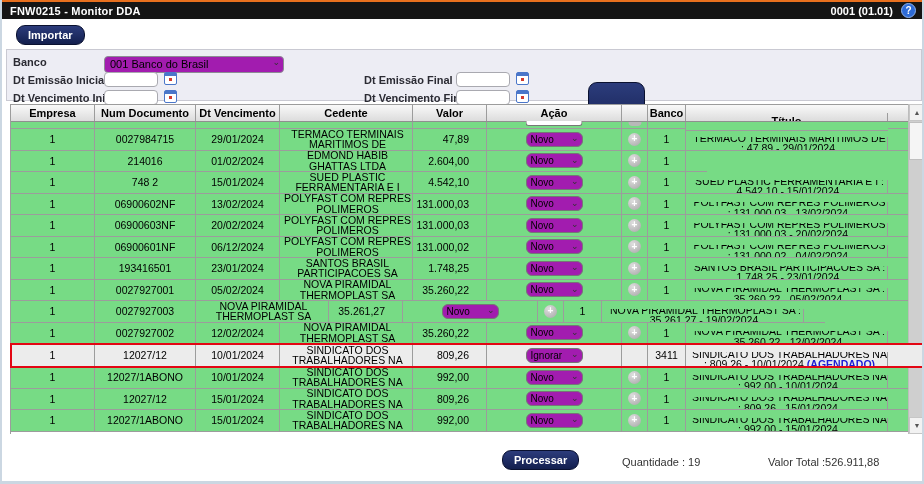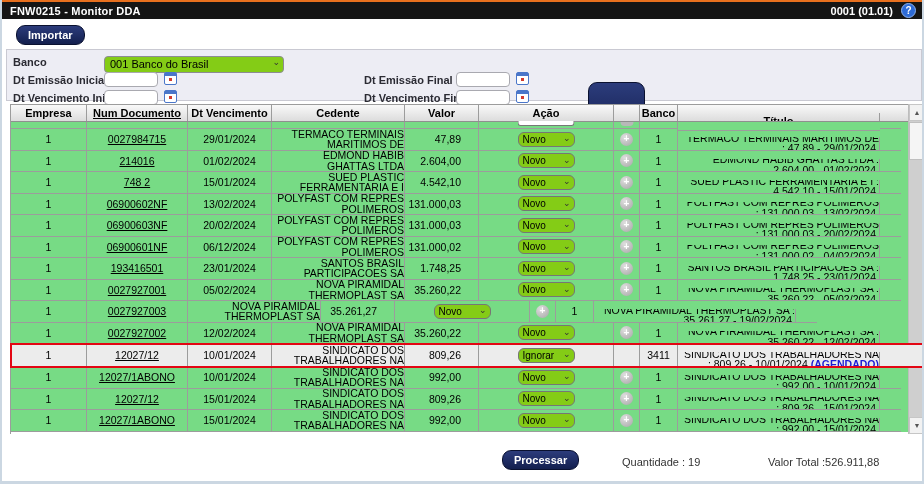--- a/index.html
+++ b/index.html
@@ -42,21 +42,21 @@
     background:#EDEDF4; border:1px solid #C9C9D2;
   }
   .flabel { position:absolute; font-size:11px; font-weight:bold; color:#2B2B33; }
   .ftext {
     position:absolute; width:54px; height:15px; background:#FFF;
     border:1px solid #A9A9B0; border-radius:4px; font-size:10px; padding:0 3px; font-family:inherit;
   }
   .sel-wrap { position:relative; display:inline-block; }
   .sel-wrap select {
     width:100%; height:100%; appearance:none; -webkit-appearance:none; -moz-appearance:none;
-    background:#84cc16; border:1px solid #8C8C94; border-radius:4px;
+    background:#a21caf; border:1px solid #8C8C94; border-radius:4px;
     font-family:inherit; cursor:pointer;
   }
   .sel-wrap .chev {
     position:absolute; right:4px; top:50%; transform:translateY(-58%);
     font-size:9px; color:#333; pointer-events:none;
   }
   .banco-wrap { position:absolute; left:97px; top:4px; width:180px; height:17px; }
   .banco-wrap select { font-size:11px; padding:0 16px 0 5px; }
   .cal-icon {
     position:absolute; width:13px; height:13px; background:#FFF;
@@ -82,22 +82,22 @@
   .tbody { position:relative; }
   .trow { display:flex; height:21.5px; background:#77DB85; }
   .trow.hl { height:23px; background:#ECECEC; outline:2.5px solid #E30613; outline-offset:-1px; position:relative; z-index:2; }
   .cell {
     font-size:10.5px; line-height:10.5px; color:#000;
     border-right:1px solid #9C9C9C; border-bottom:1px solid #9C9C9C;
     display:flex; align-items:center; overflow:hidden;
   }
   .c-center { justify-content:center; text-align:center; }
   .c-right  { justify-content:flex-end; padding-right:17px; }
-  .c-left   { padding-left:3px; text-align:right; }
-  .w-empresa{ width:76px; }  .w-num{ width:101px;text-decoration:underline; } .w-venc{ width:84px; }
+  .c-left   { padding-left:3px; text-align:center; }
+  .w-empresa{ width:84px; }  .w-num{ width:101px; } .w-venc{ width:84px; }
   .w-cedente{ width:133px; } .w-valor{ width:74px; } .w-acao{ width:135px; justify-content:center; }
   .w-plus{ width:26px; justify-content:center; } .w-banco{ width:38px; }
   .w-titulo{ width:202px;margin-top:8px; }  .w-trail{ width:21px; }
   .row-sel { width:57px; height:15px; }
   .row-sel select { font-size:10px; padding:0 12px 0 4px; border-radius:6px; border:1px solid #767676; }
   .plus-btn {
     width:13px; height:13px; border-radius:50%; border:none; cursor:pointer;
     background:radial-gradient(circle at 35% 30%, #DEDEDE, #A6A6A6);
     color:#FFF; font-weight:bold; font-size:10px; line-height:12px; text-align:center; padding:0;
   }
@@ -243,23 +243,20 @@
     <div class="cell w-acao">
       <span class="sel-wrap row-sel">
         <select><option>Novo</option></select>
         <span class="chev">⌄</span>
       </span>
     </div>
     <div class="cell w-plus">
       <button class="plus-btn">+</button>
     </div>
     <div class="cell c-center w-banco">1</div>
-    <div class="cell c-left w-titulo">
-      <span class="wrapbox"><span class="titulo-text">EDMOND HABIB GHATTAS LTDA : 2.604,00 - 01/02/2024</span><span class="agendado"></span></span>
-    </div>
     <div class="cell w-trail" style="border-right:none;"></div>
   </div>
 
   <div class="trow">
     <div class="cell c-center w-empresa">1</div>
     <div class="cell c-center w-num">748 2</div>
     <div class="cell c-center w-venc">15/01/2024</div>
     <div class="cell c-left w-cedente">SUED PLASTIC FERRAMENTARIA E I</div>
     <div class="cell c-right w-valor">4.542,10</div>
     <div class="cell w-acao">

